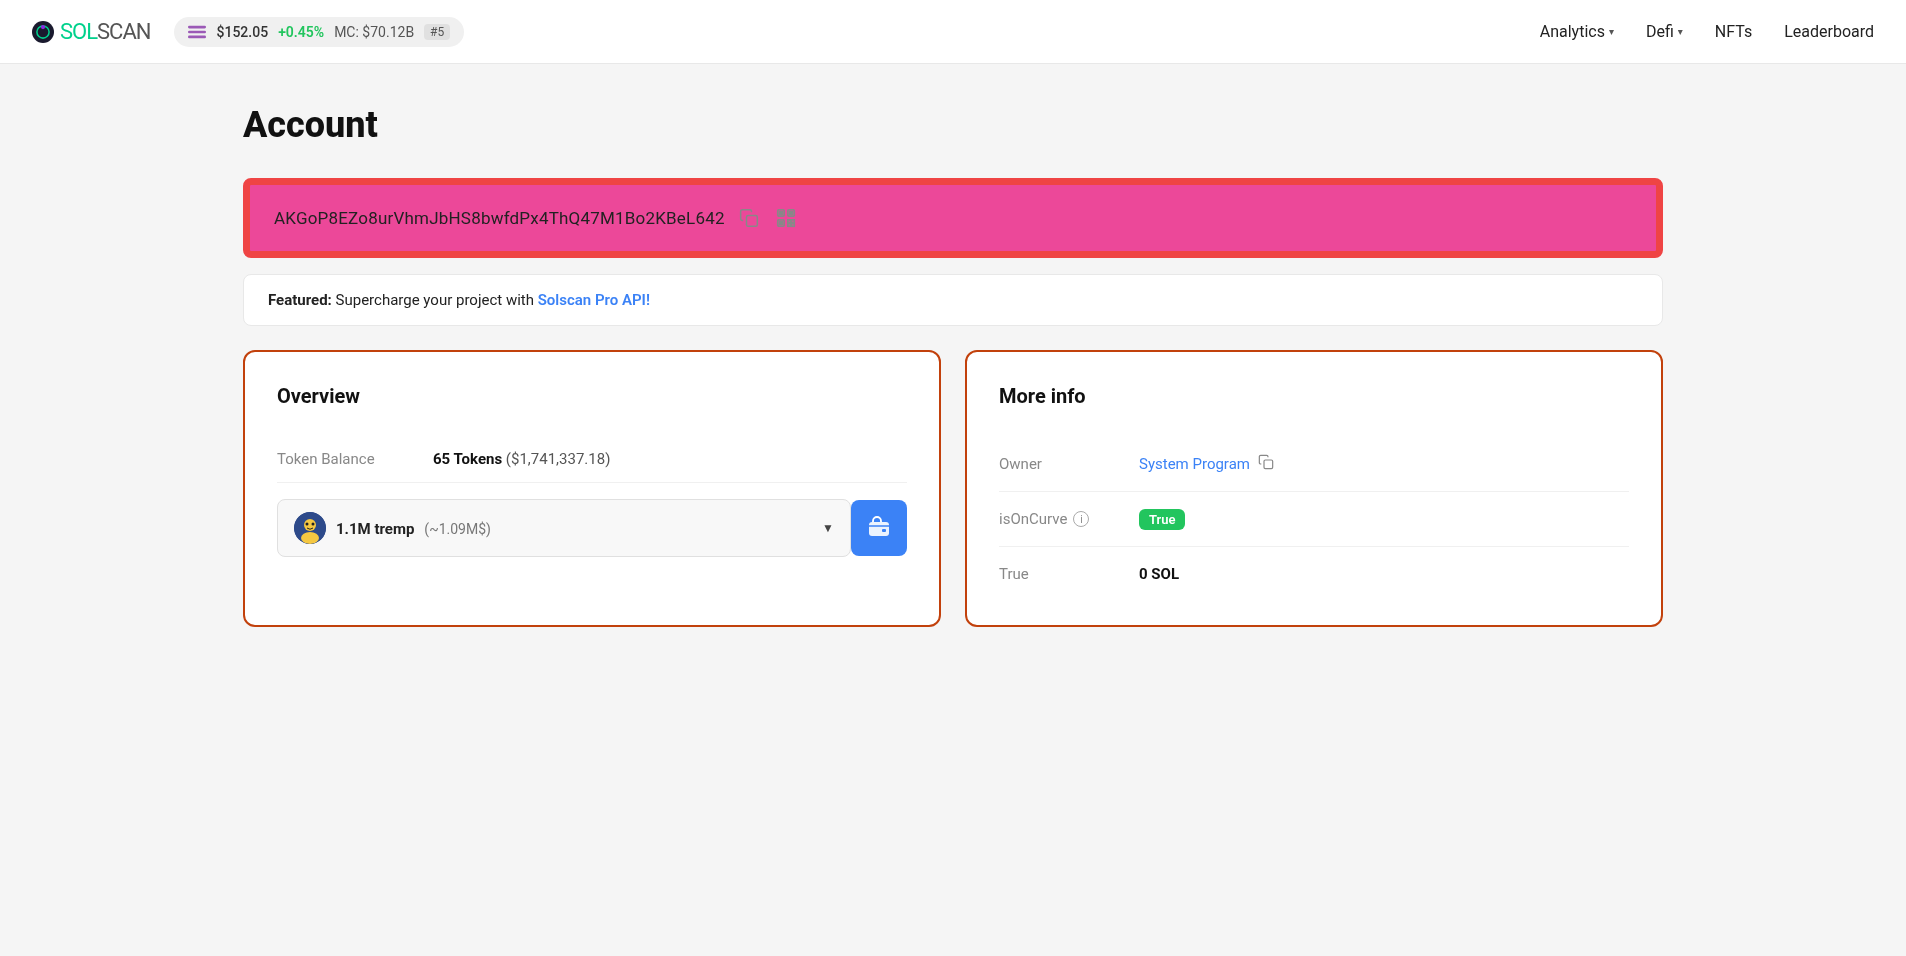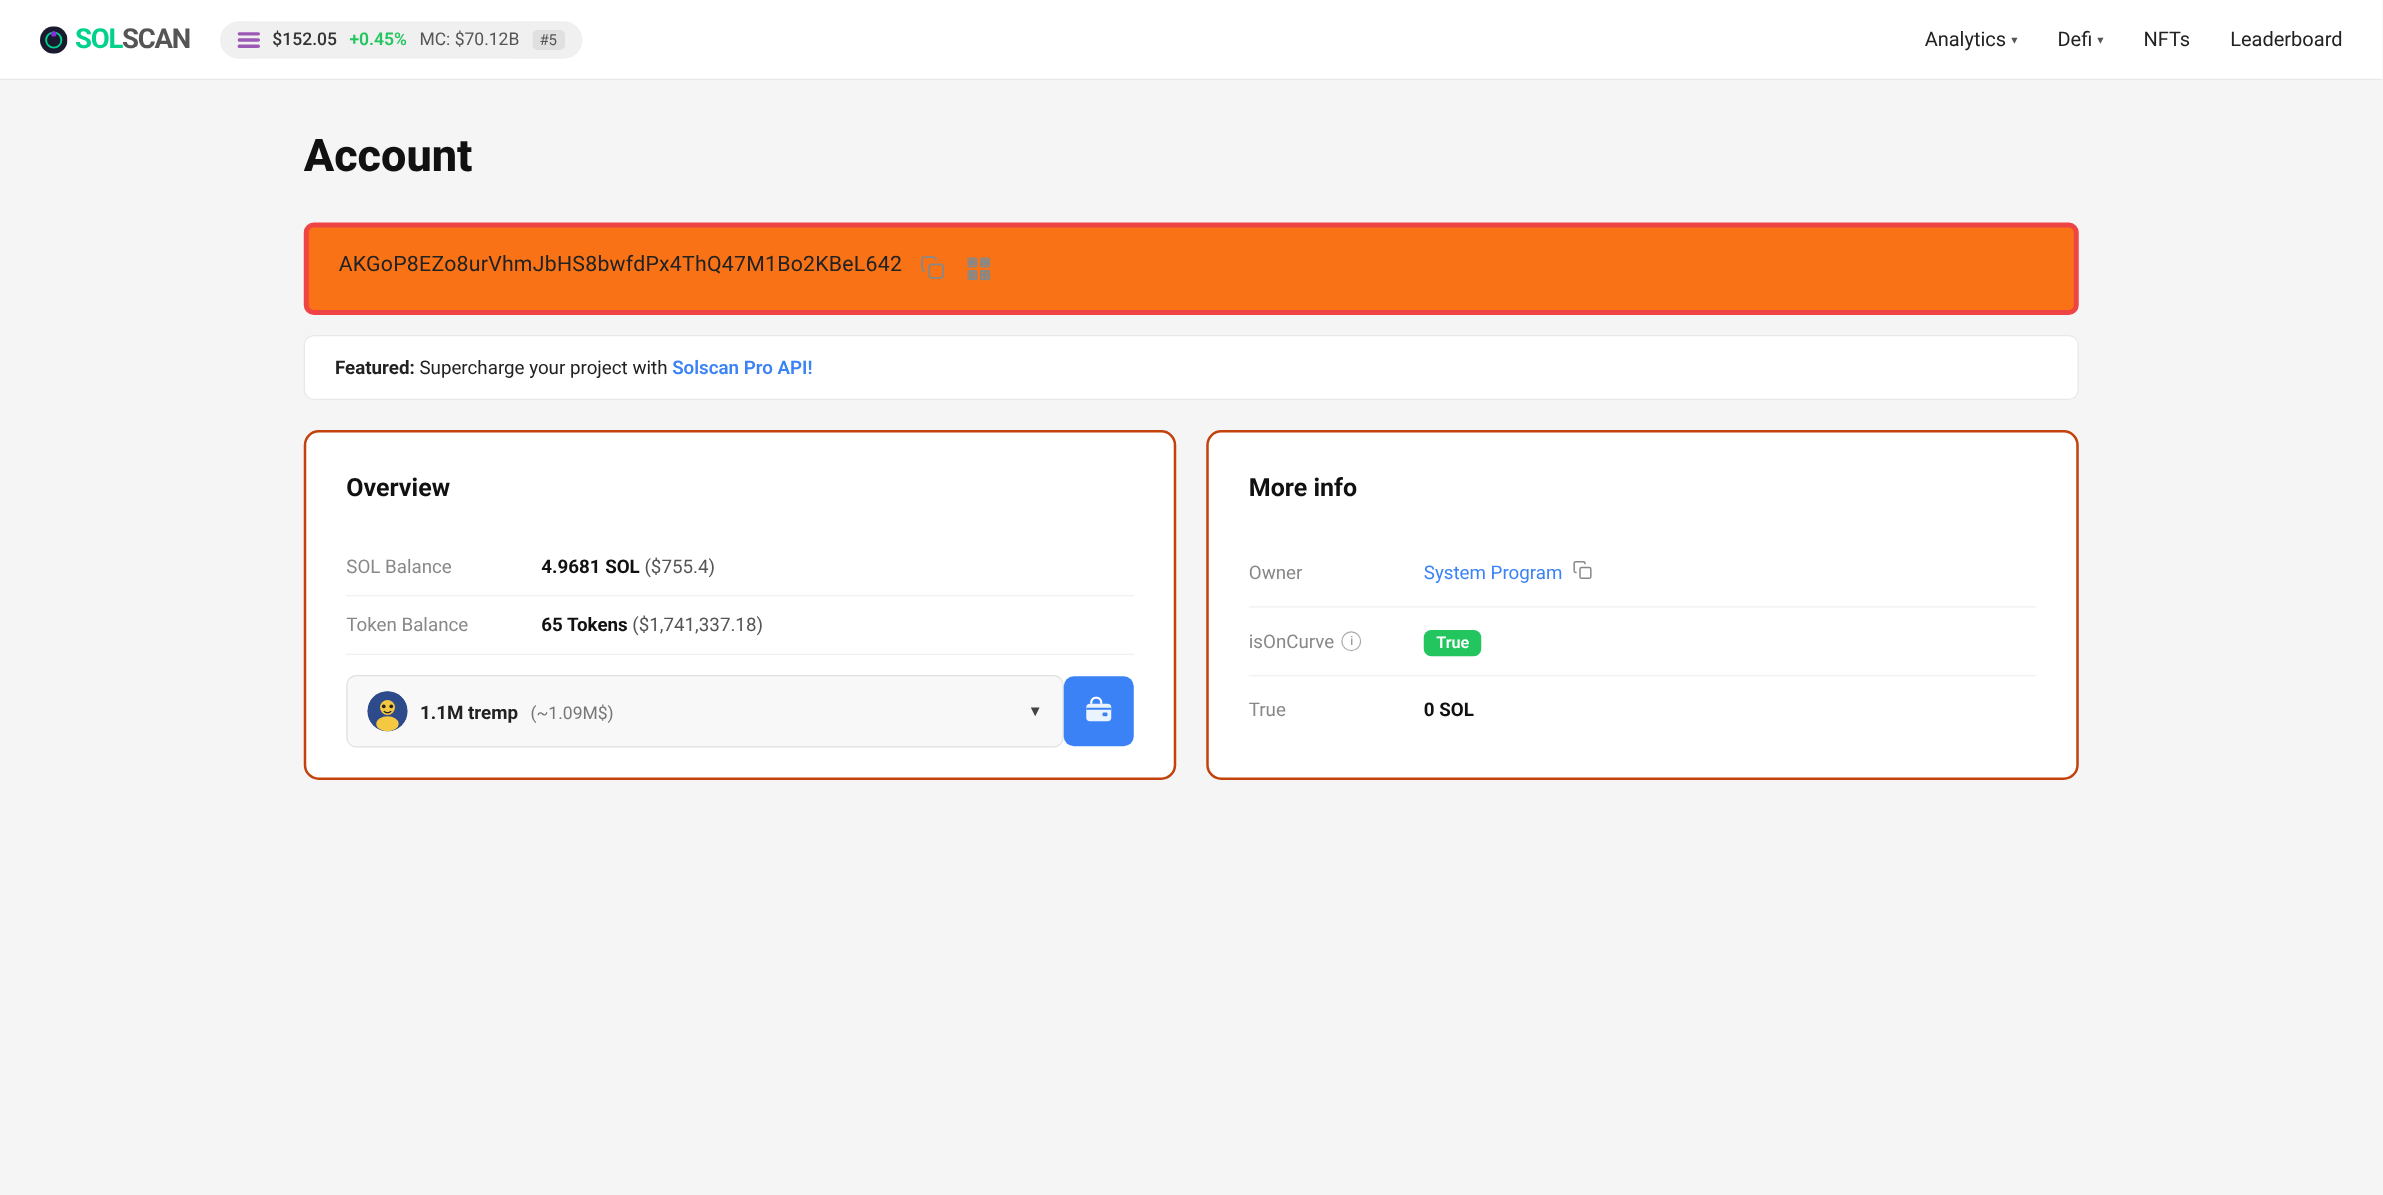--- a/index.html
+++ b/index.html
@@ -24,21 +24,21 @@
     }
     .logo {
       display: flex;
       align-items: center;
       gap: 4px;
       margin-right: 24px;
       text-decoration: none;
     }
     .logo-text {
       font-size: 22px;
-      font-weight: 700;
+      font-weight: 400;
       letter-spacing: -1px;
       text-align: center;
     }
     .logo-s { color: #00d18c; }
     .logo-ol { color: #00d18c; }
     .logo-icon {
       width: 22px;
       height: 22px;
       margin-right: 2px;
     }
@@ -98,28 +98,28 @@
 
     .page-title {
       font-size: 36px;
       font-weight: 800;
       color: #111;
       margin-bottom: 32px;
     }
 
     
     .address-bar {
-      background: #f97316;
+      background: #ec4899;
       border-radius: 8px;
       padding: 20px 24px;
       display: flex;
-      align-items: flex-start;
+      align-items: center;
       gap: 12px;
       margin-bottom: 16px;
-      border: 4px solid #ef4444;
+      border: 7px solid #ef4444;
     }
     .address-text {
       font-size: 17px;
       color: #222;
       font-weight: 400;
       letter-spacing: 0.2px;
     }
     .icon-btn {
       background: none;
       border: none;
@@ -378,27 +378,20 @@
     <span class="featured-label">Featured:</span>
     <span> Supercharge your project with </span>
     <a class="featured-link" href="#">Solscan Pro API!</a>
   </div>
 
   <div class="cards-row">
 
     <div class="card">
       <div class="card-title">Overview</div>
 
-      <div class="info-row">
-        <span class="info-label">SOL Balance</span>
-        <span class="info-value">
-          <strong>4.9681 SOL</strong>
-          <span class="usd">($755.4)</span>
-        </span>
-      </div>
 
       <div class="info-row">
         <span class="info-label">Token Balance</span>
         <span class="info-value">
           <strong>65 Tokens</strong>
           <span class="usd">($1,741,337.18)</span>
         </span>
       </div>
 
       <div class="token-area">

